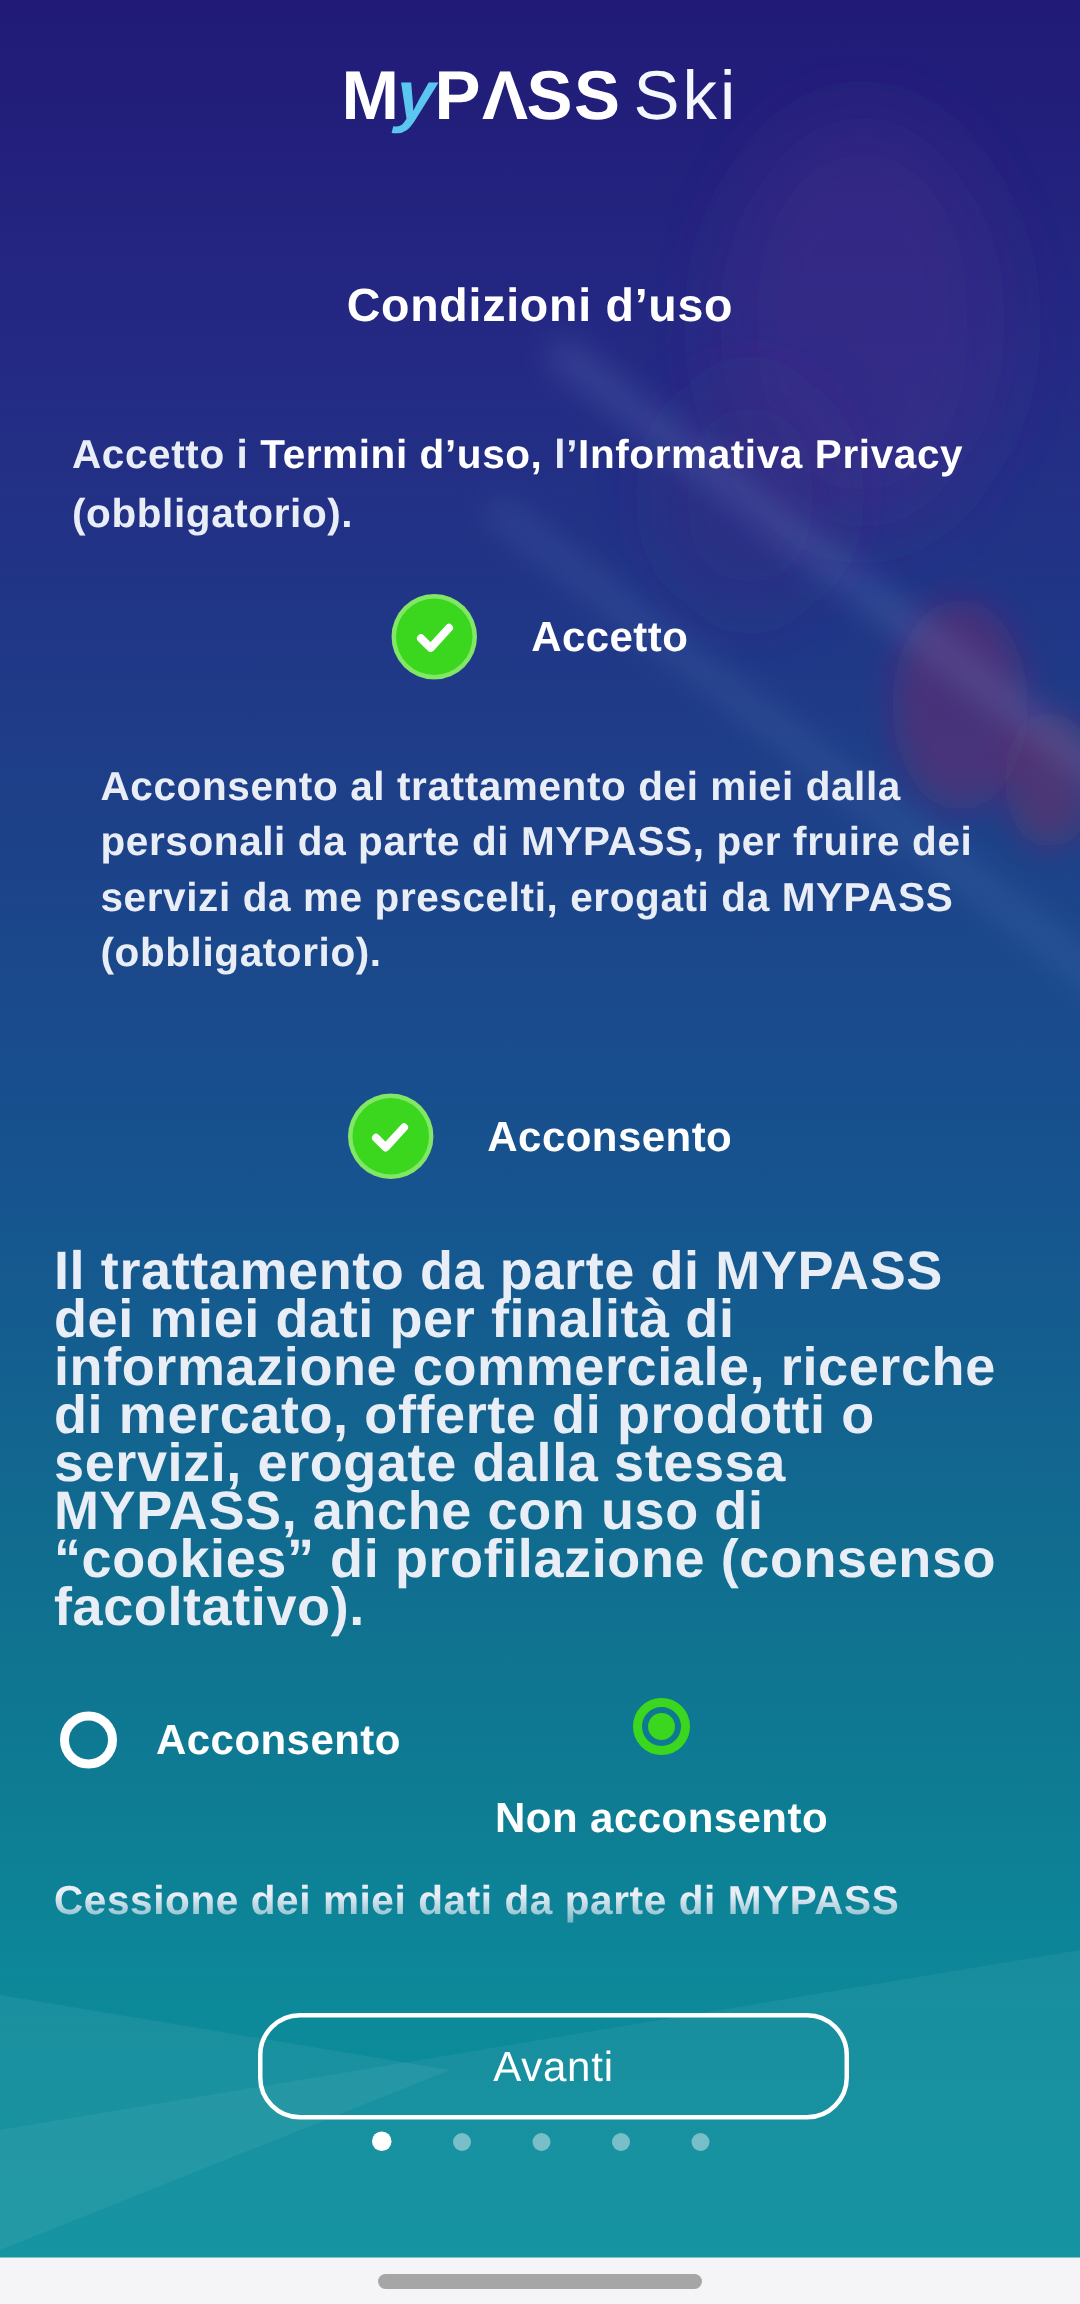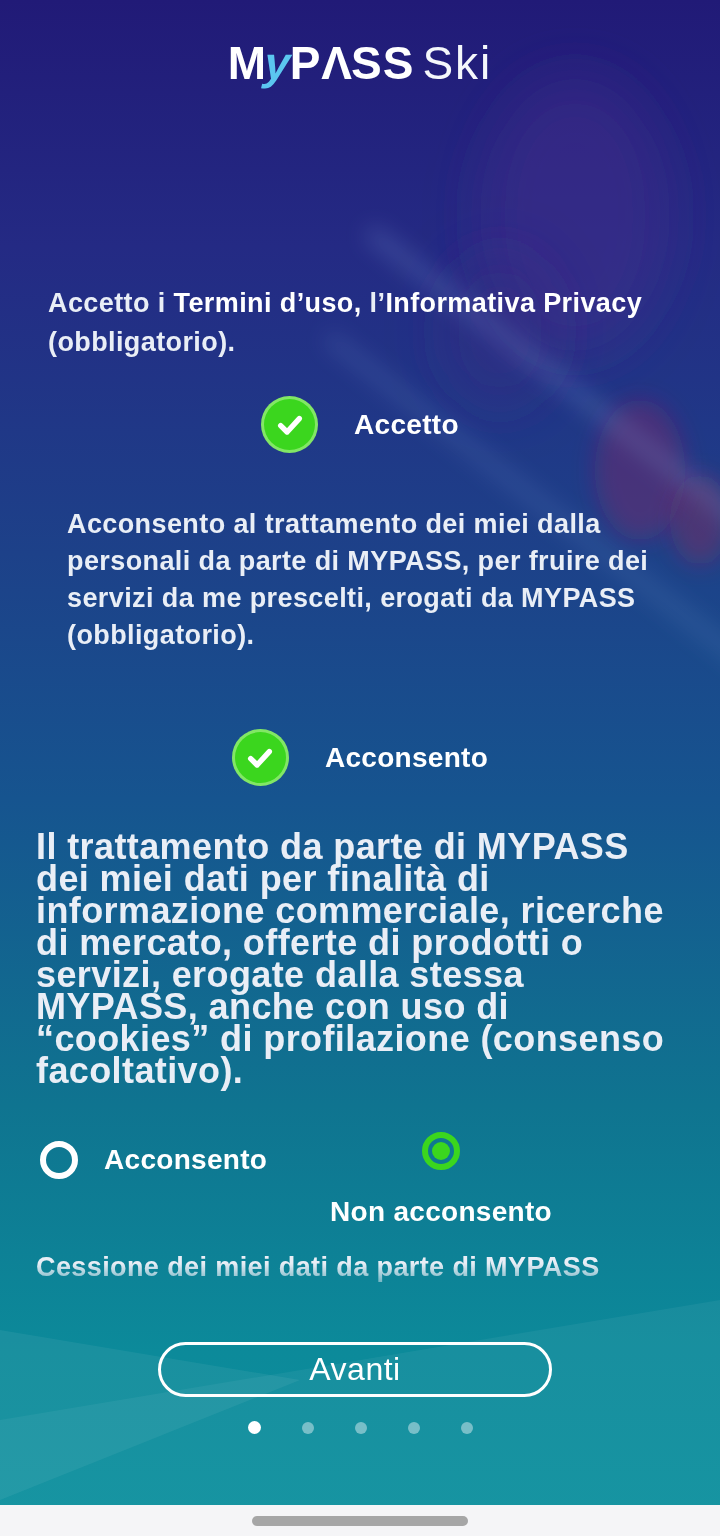--- a/index.html
+++ b/index.html
@@ -42,23 +42,23 @@
   .radio-group{position:absolute;top:0;display:flex;align-items:center;gap:26px;height:56px;}
   .radio-group.g1{left:40px;}
   .radio-group.g2{left:330px;flex-direction:column;}
   .radio-circle{width:38px;height:38px;border-radius:50%;box-sizing:border-box;flex:0 0 auto;position:relative;}
   .radio-circle.unselected{border:6px solid #ffffff;background:transparent;}
   .radio-circle.selected{border:6px solid #3bd61e;background:transparent;}
   .radio-circle.selected::after{content:"";position:absolute;left:50%;top:50%;width:18px;height:18px;border-radius:50%;
                                 background:#3bd61e;transform:translate(-50%,-50%);}
   .radio-label{font-size:28px;font-weight:700;letter-spacing:0.3px;}
   
-  .next-btn{position:absolute;top:1342px;left:158px;width:394px;height:55px;box-sizing:border-box;
+  .next-btn{position:absolute;top:1342px;left:172px;width:394px;height:71px;box-sizing:border-box;
             border:3px solid #ffffff;border-radius:28px;background:transparent;color:#fff;
-            font-family:"Liberation Sans",sans-serif;font-size:32px;font-weight:400;letter-spacing:0.5px;
+            font-family:"Liberation Sans",sans-serif;font-size:28px;font-weight:400;letter-spacing:0.5px;
             display:flex;align-items:center;justify-content:center;cursor:pointer;}
   
   .dots{position:absolute;top:1421px;left:0;width:100%;display:flex;justify-content:center;align-items:center;gap:41px;}
   .dot{width:12px;height:12px;border-radius:50%;background:rgba(225,240,245,0.48);}
   .dot.active{width:13px;height:13px;background:#ffffff;}
   
   .sysbar{position:absolute;left:0;top:1505px;width:100%;height:31px;background:#f5f5f7;}
   .home-pill{position:absolute;left:50%;top:11px;transform:translateX(-50%);width:216px;height:10px;border-radius:5px;background:#a6a6a6;}
 </style>
 </head>
@@ -86,20 +86,21 @@
     <polygon points="0,1420 720,1300 720,1536 0,1536" fill="rgba(255,255,255,0.05)"></polygon>
     <polygon points="0,1500 300,1380 0,1330" fill="rgba(255,255,255,0.06)"></polygon>
   </svg>
 
   <div class="content">
 
     <div class="logo">
       <span class="seg">M</span><span class="seg y-blue">y</span><span class="seg">P</span><span class="seg lam">Λ</span><span class="seg">SS</span><span class="seg ski">Ski</span>
     </div>
 
+    <div class="title">Condizioni d’uso</div>
 
     <div class="para p1"><span>Accetto i </span><b>Termini d’uso,</b><span>  l’</span><b>Informativa Privacy</b><span> (obbligatorio).</span></div>
 
     <div class="check-row r1">
       <div class="check-circle">
         <svg viewBox="0 0 24 24">
           <path d="M4 12.5 L9.5 18 L20 6.5" fill="none" stroke="#ffffff" stroke-width="4.6" stroke-linecap="round" stroke-linejoin="round"></path>
         </svg>
       </div>
       <div class="check-label">Accetto</div>

